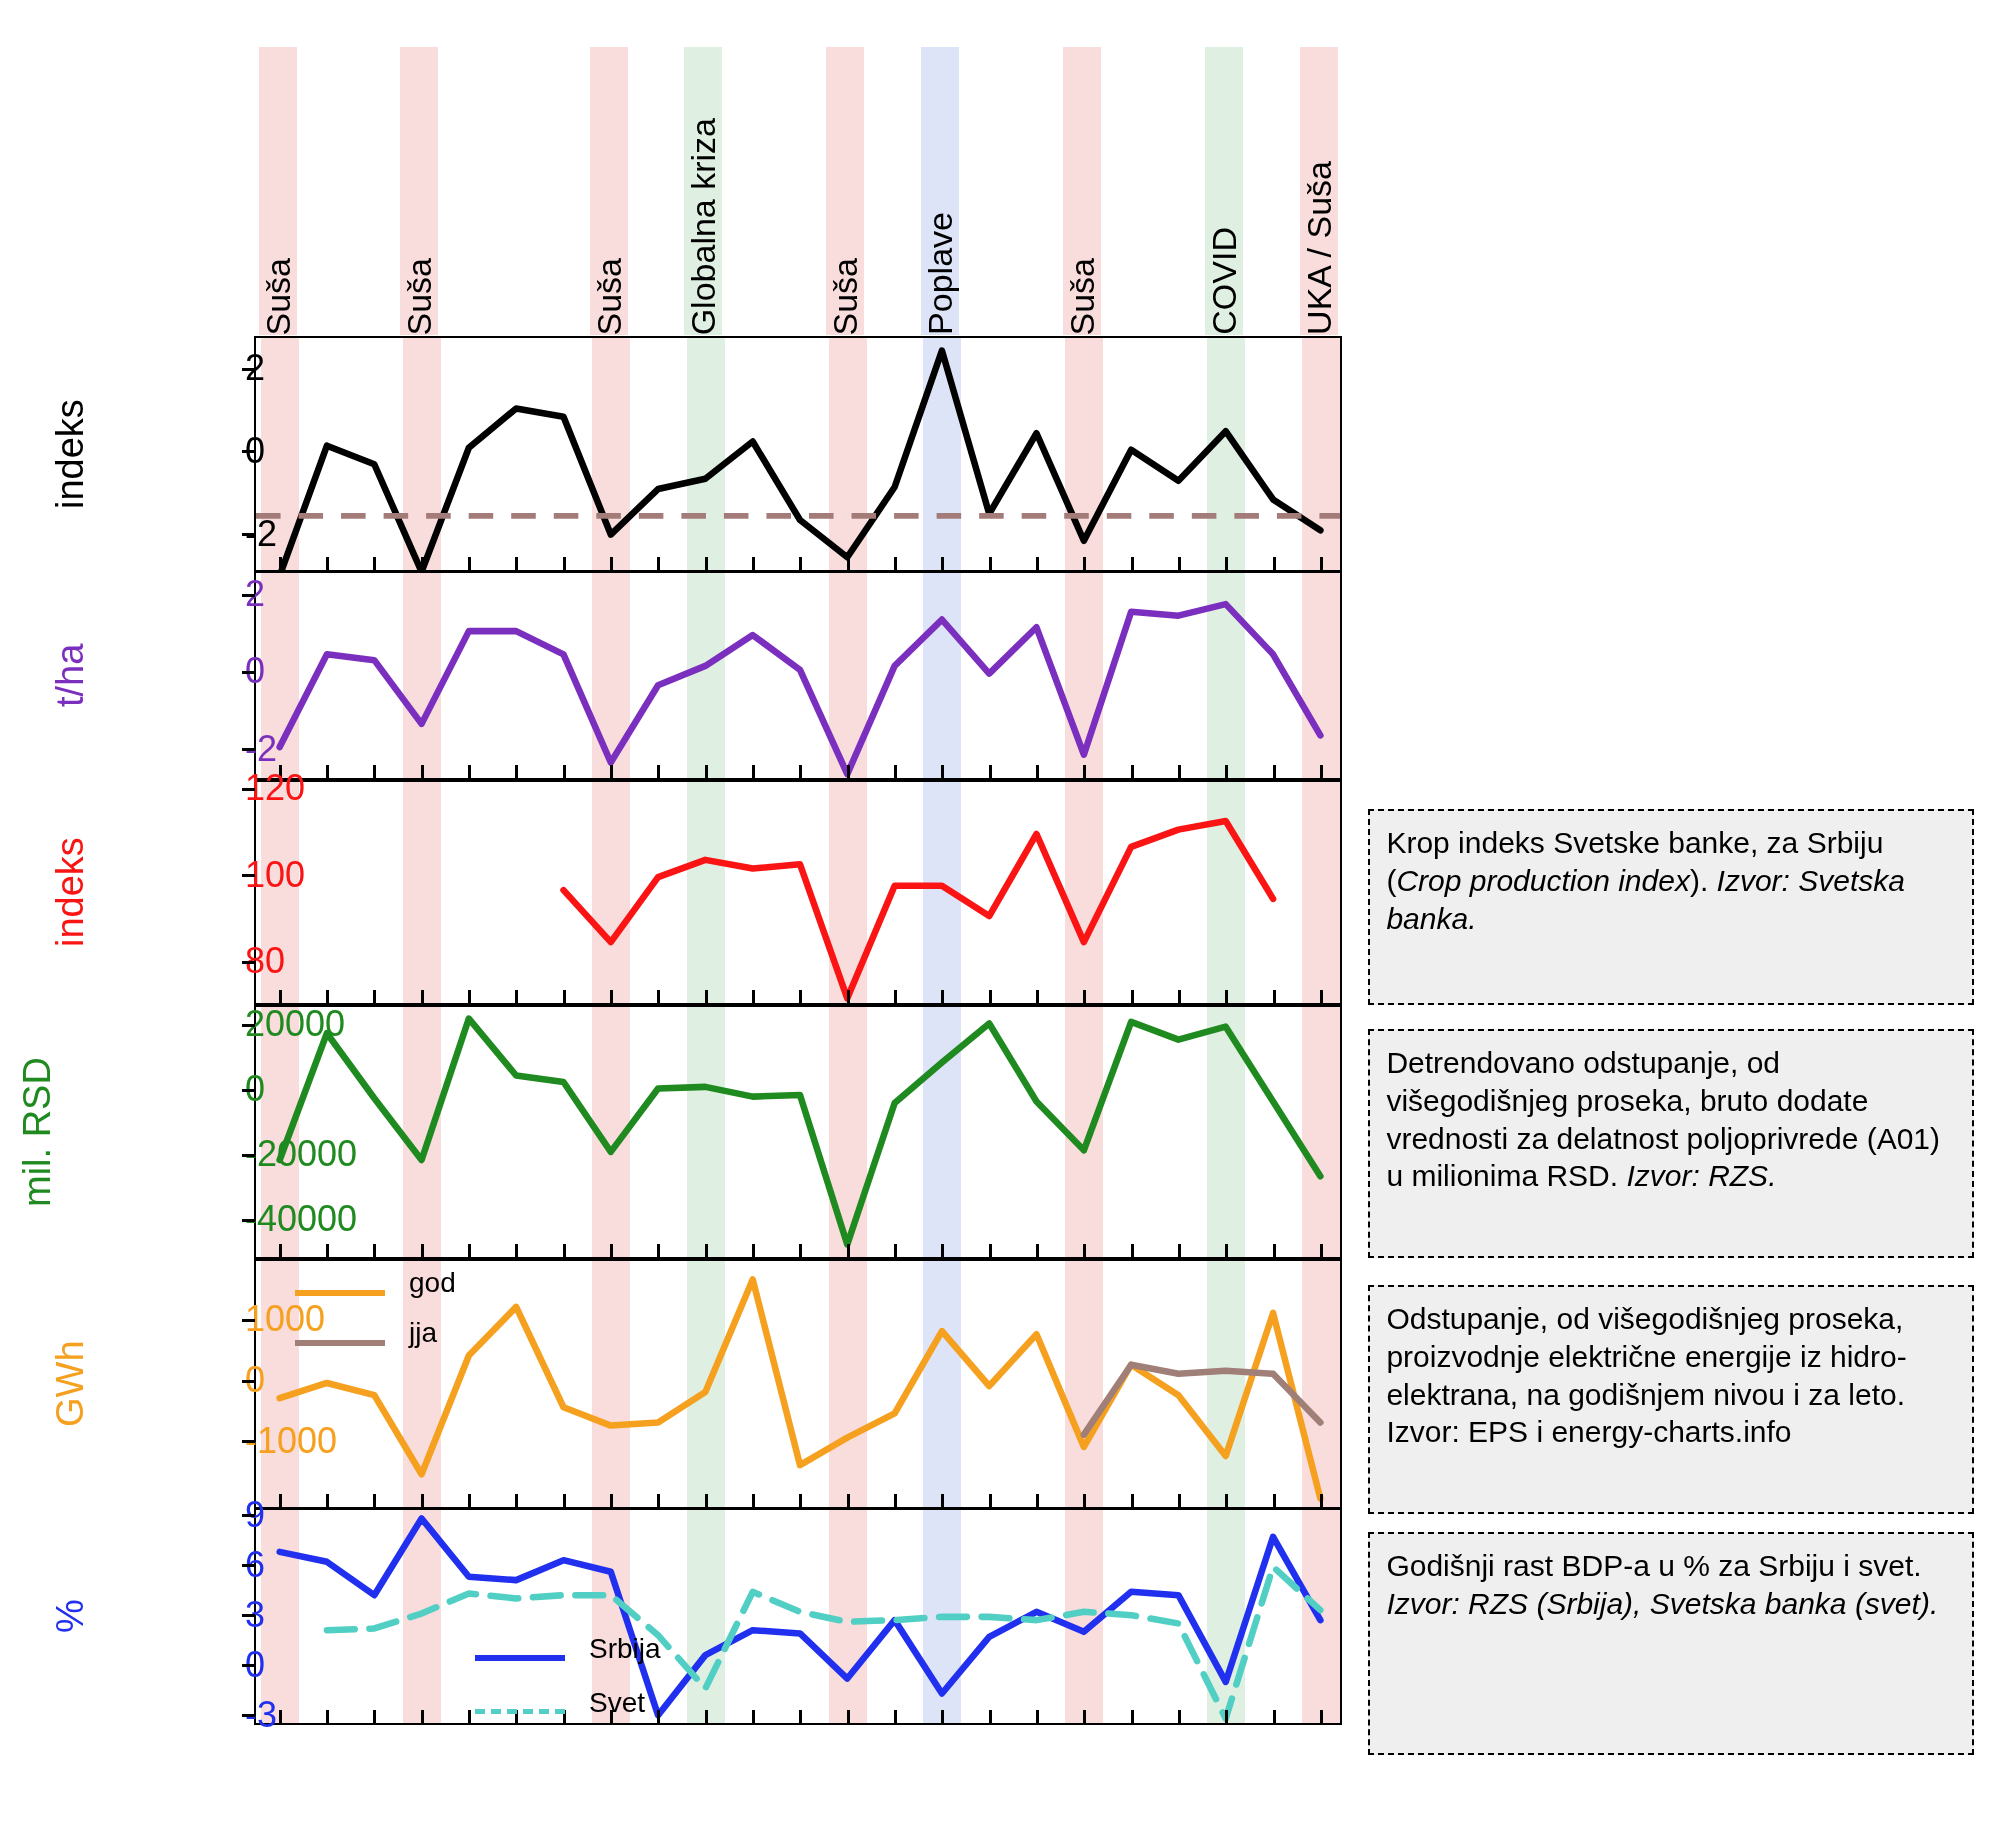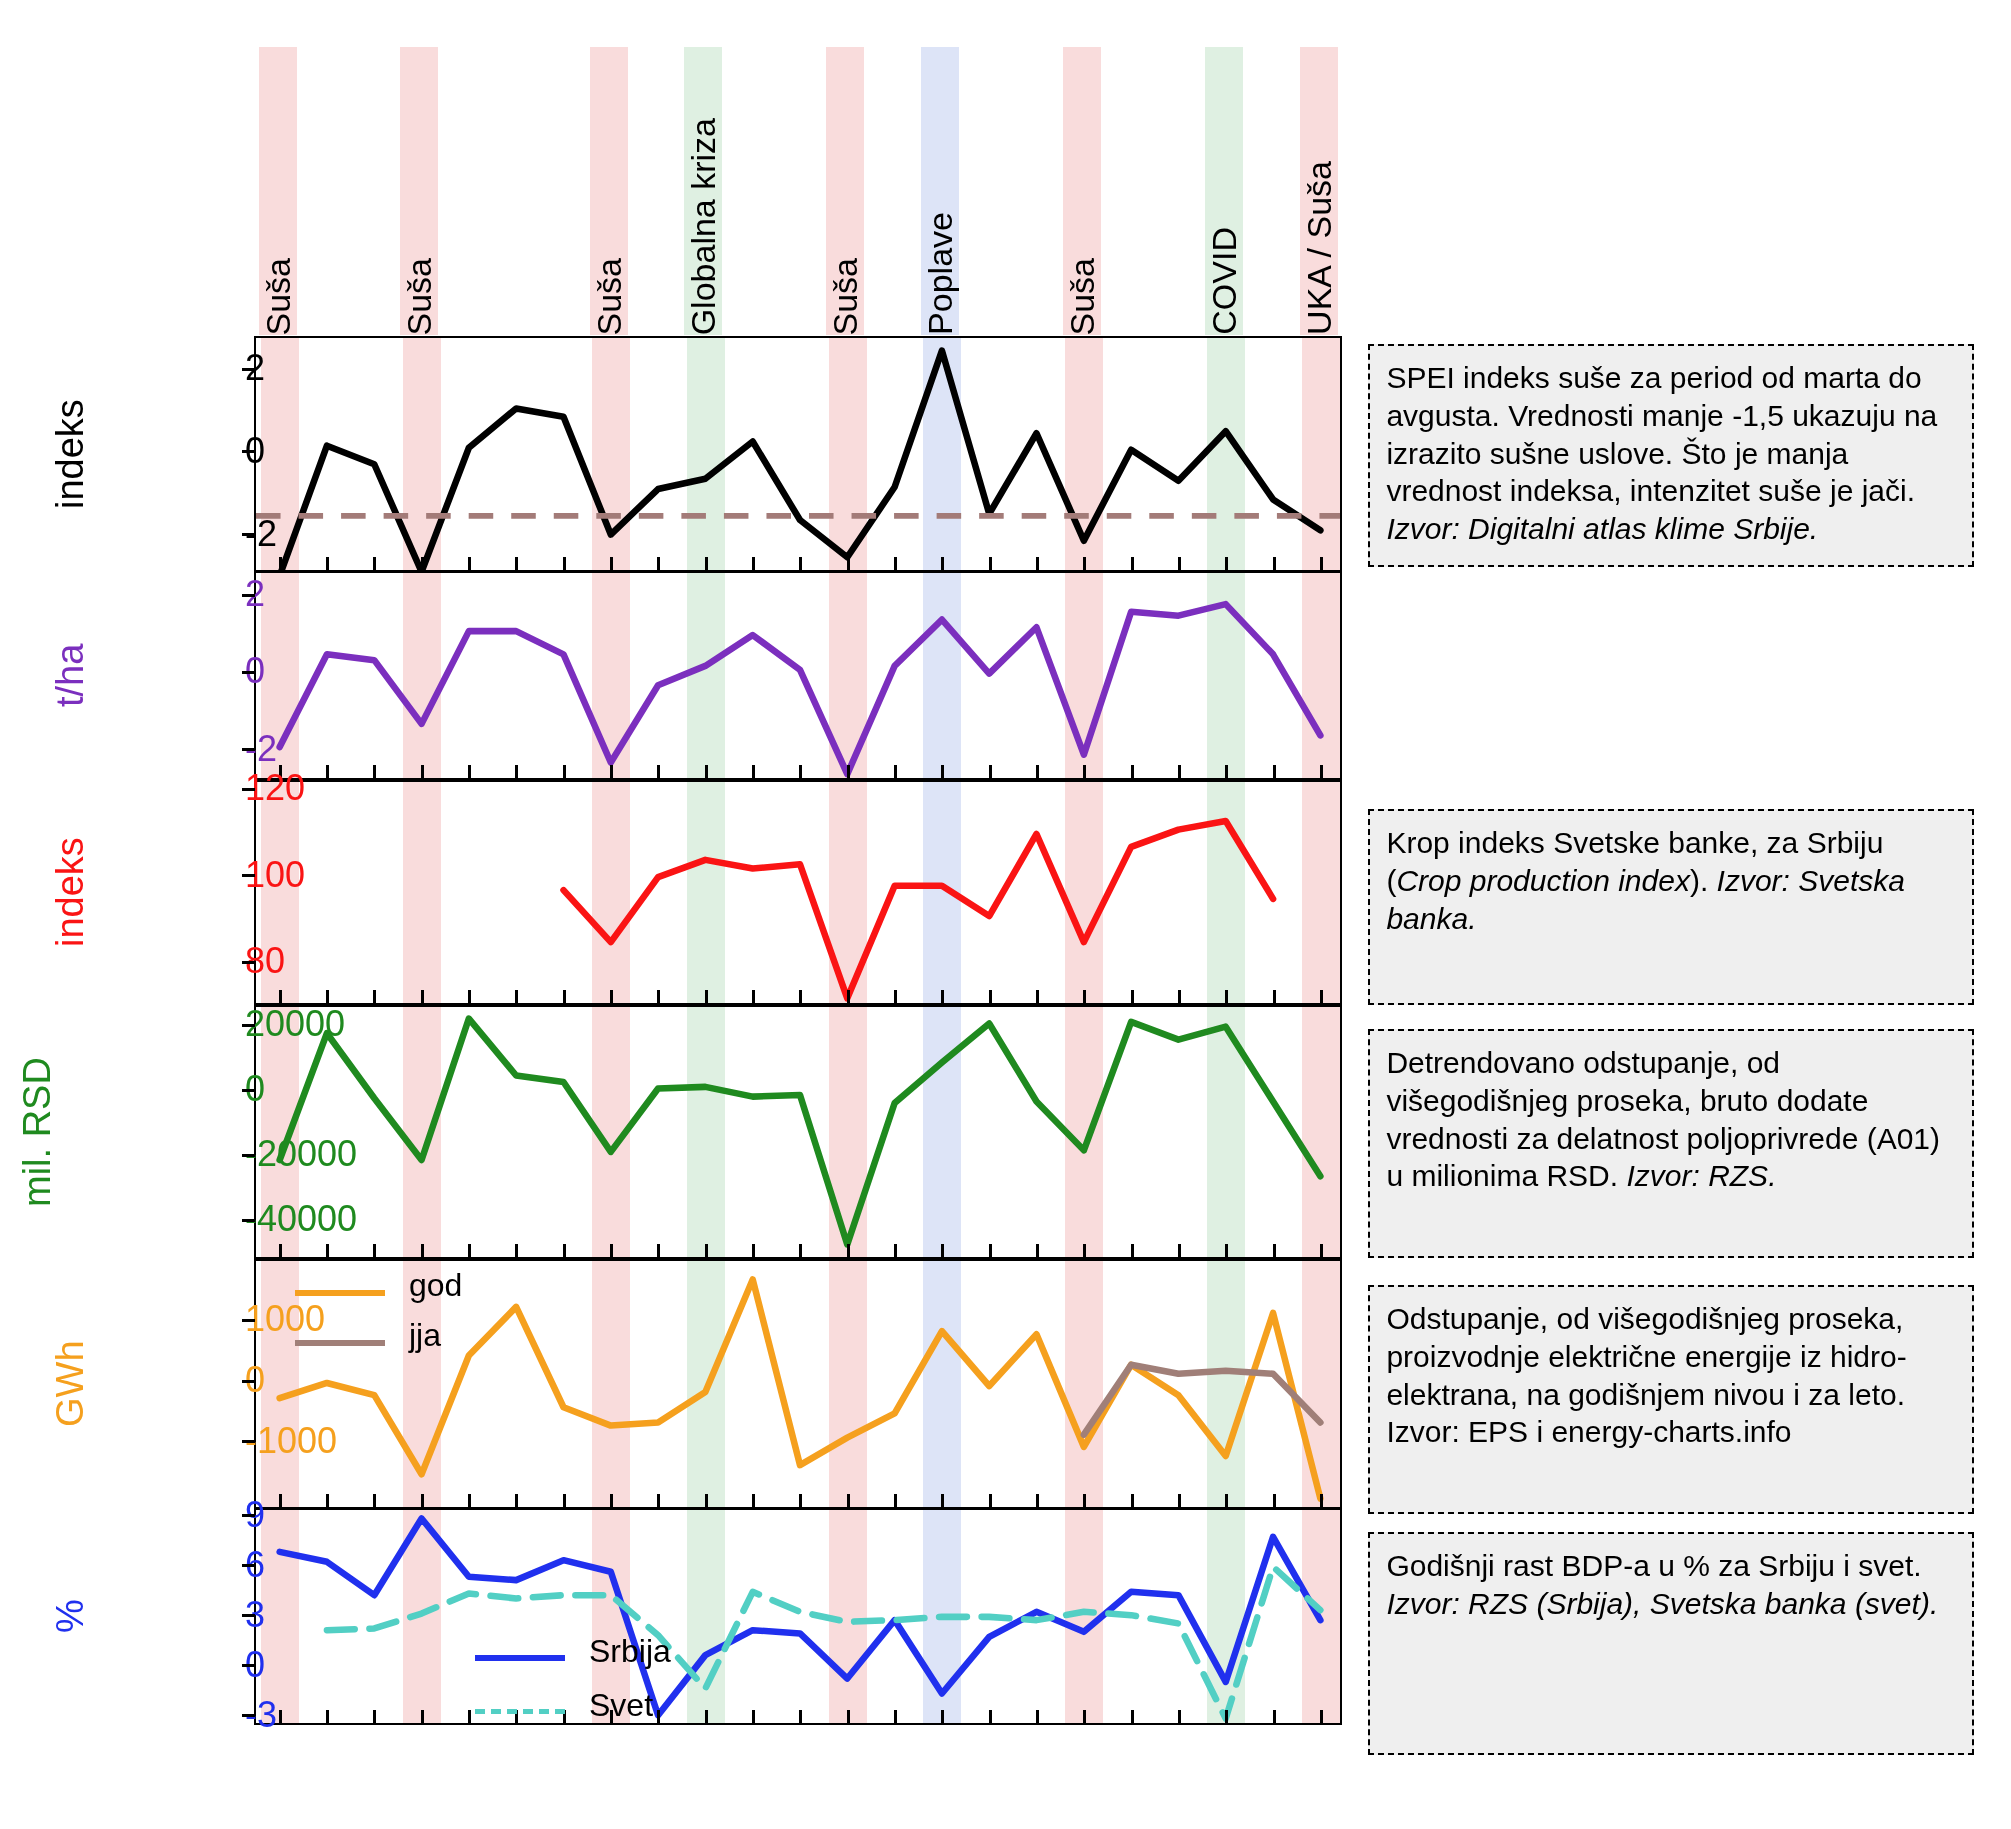--- a/index.html
+++ b/index.html
@@ -28,21 +28,21 @@
   .ytickmark{position:absolute;height:2.5px;background:#000;}
 
   .note{position:absolute;left:1368px;width:606px;border:2.5px dashed #000;background:#efefef;
         box-sizing:border-box;padding:13px 16.4px;font-size:30px;line-height:1.26;}
   .note i{font-style:italic;}
 
   .xaxis{position:absolute;left:254px;width:1088px;}
   .xlabel{position:absolute;font-size:39px;text-align:center;width:164px;}
   .tickmark{position:absolute;width:2.5px;background:#000;}
 
-  .legend{position:absolute;font-size:32px;}
+  .legend{position:absolute;font-size:28px;}
   .legline{position:absolute;height:5.7px;}
 
   svg{position:absolute;left:0;top:0;overflow:visible;}
 </style>
 </head>
 <body>
 
 <div class="root">
 
   <div id="eventlayer">
@@ -374,23 +374,20 @@
       <div class="ytickmark" style="left: 242px; width: 13px; top: 1564px;"></div>
       <div class="ytick" style="color: rgb(32, 48, 238); top: 1494px; right: 1766px; width: 0px; white-space: nowrap;">9</div>
       <div class="ytickmark" style="left: 242px; width: 13px; top: 1514px;"></div>
       <div class="legline" style="left: 475px; top: 1655px; width: 90px; background: rgb(32, 48, 238);"></div>
       <div class="legend" style="left: 589px; top: 1633px;">Srbija</div>
       <div class="legline" style="left: 475px; top: 1709px; width: 90px; background: transparent; border-top: 5.7px dashed rgb(82, 207, 196); height: 0px;"></div>
       <div class="legend" style="left: 589px; top: 1687px;">Svet</div>
     </div>
 
 
-  <div class="note" style="top:344px;height:223px;">
-    <span>SPEI indeks suše za period od marta do avgusta. Vrednosti manje -1,5 ukazuju na izrazito sušne uslove.  Što je manja vrednost indeksa, intenzitet suše je jači. </span><i>Izvor: Digitalni atlas klime Srbije.</i>
-  </div>
   <div class="note" style="top:809px;height:196px;">
     <span>Krop indeks Svetske banke, za Srbiju (</span><i>Crop production index</i><span>). </span><i>Izvor: Svetska banka.</i>
   </div>
   <div class="note" style="top:1029px;height:229px;">
     <span>Detrendovano odstupanje, od višegodišnjeg proseka, bruto dodate vrednosti za delatnost poljoprivrede (A01) u milionima RSD. </span><i>Izvor: RZS.</i>
   </div>
   <div class="note" style="top:1532px;height:223px;">
     <span>Godišnji rast BDP-a u % za Srbiju i svet. </span><i>Izvor: RZS (Srbija), Svetska banka (svet).</i>
   </div>
   <div class="note" style="top:1285px;height:229px;">

